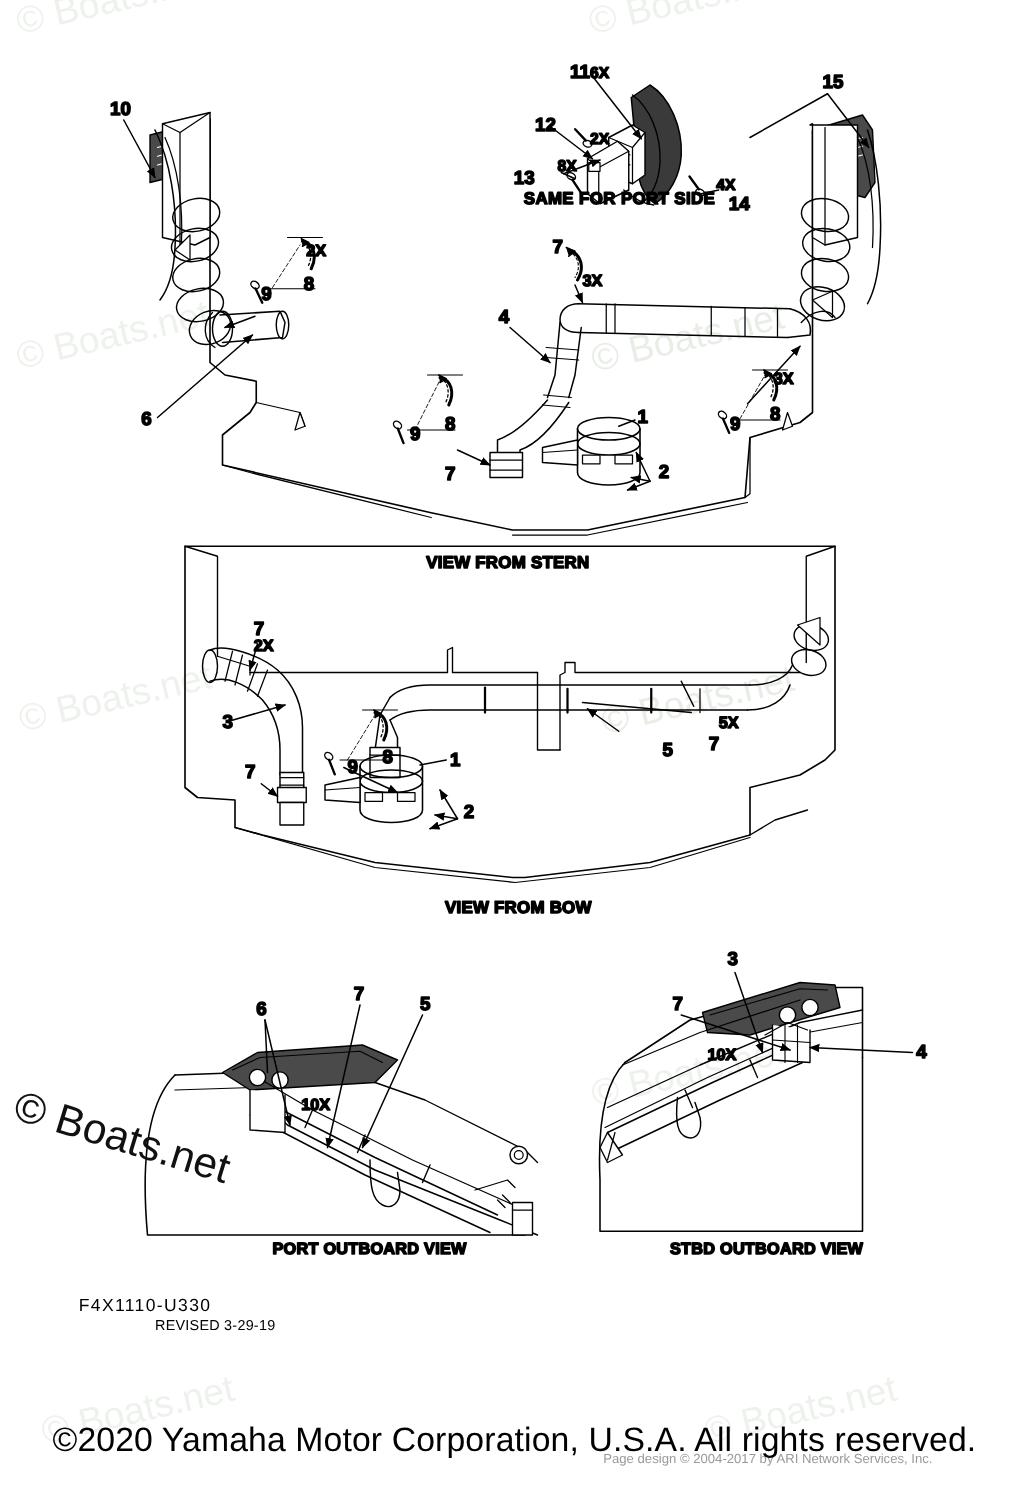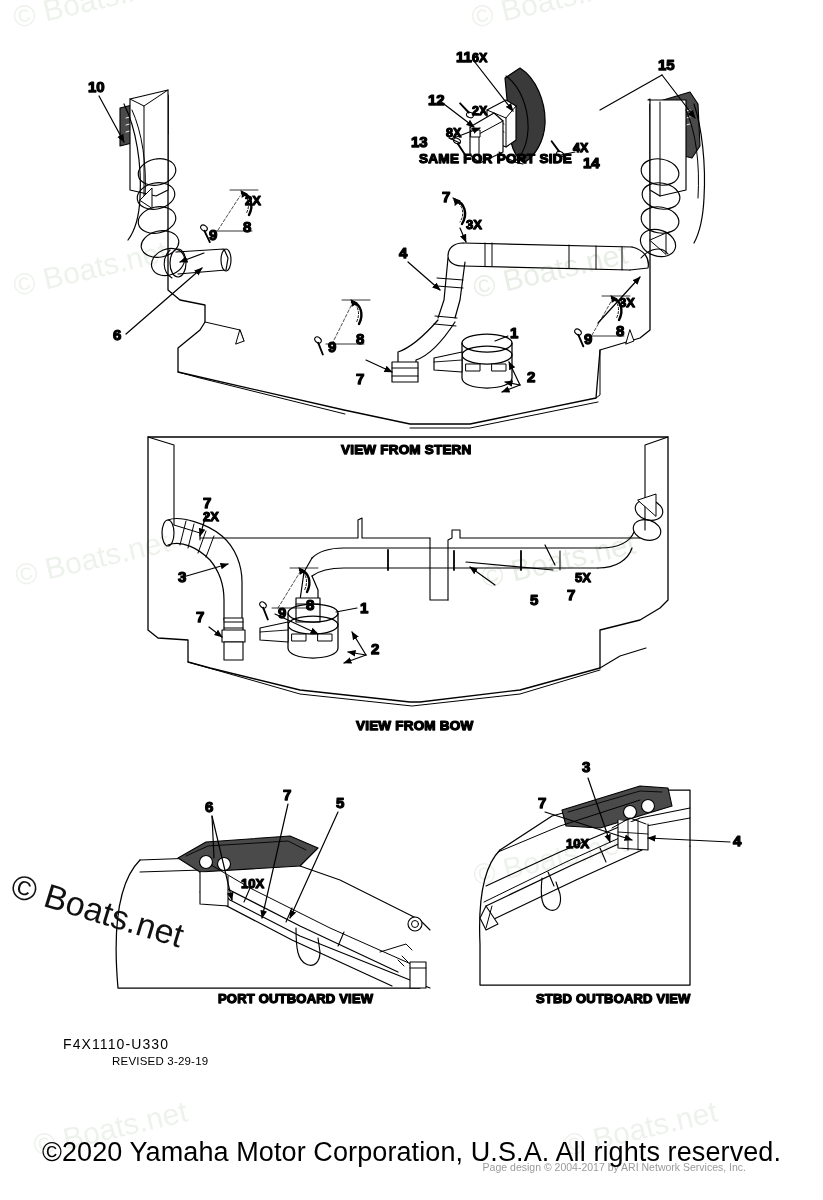--- a/index.html
+++ b/index.html
@@ -32,21 +32,21 @@
   #art{position:absolute;left:0;top:0;width:823px;height:1200px;}
   #art text{font-family:"Liberation Sans", sans-serif;fill:#000;}
 
   
   .partno{
     position:absolute;left:63px;top:1036px;
     font-size:14px;letter-spacing:1.1px;font-weight:400;
     font-family:Liberation Sans, sans-serif;
   }
   .revised{
-    position:absolute;left:68px;top:1055px;
+    position:absolute;left:80px;top:1055px;
     font-size:11.5px;letter-spacing:.2px;padding-left:44px;
   }
   .copyright{
     position:absolute;left:0;top:1137px;width:823px;
     text-align:center;font-size:27px;letter-spacing:.1px;
     white-space:nowrap;
   }
   .aridesign-over{
     position:absolute;left:0;top:1161px;width:746px;
     text-align:right;font-size:10.5px;color:#9a9a9a;

